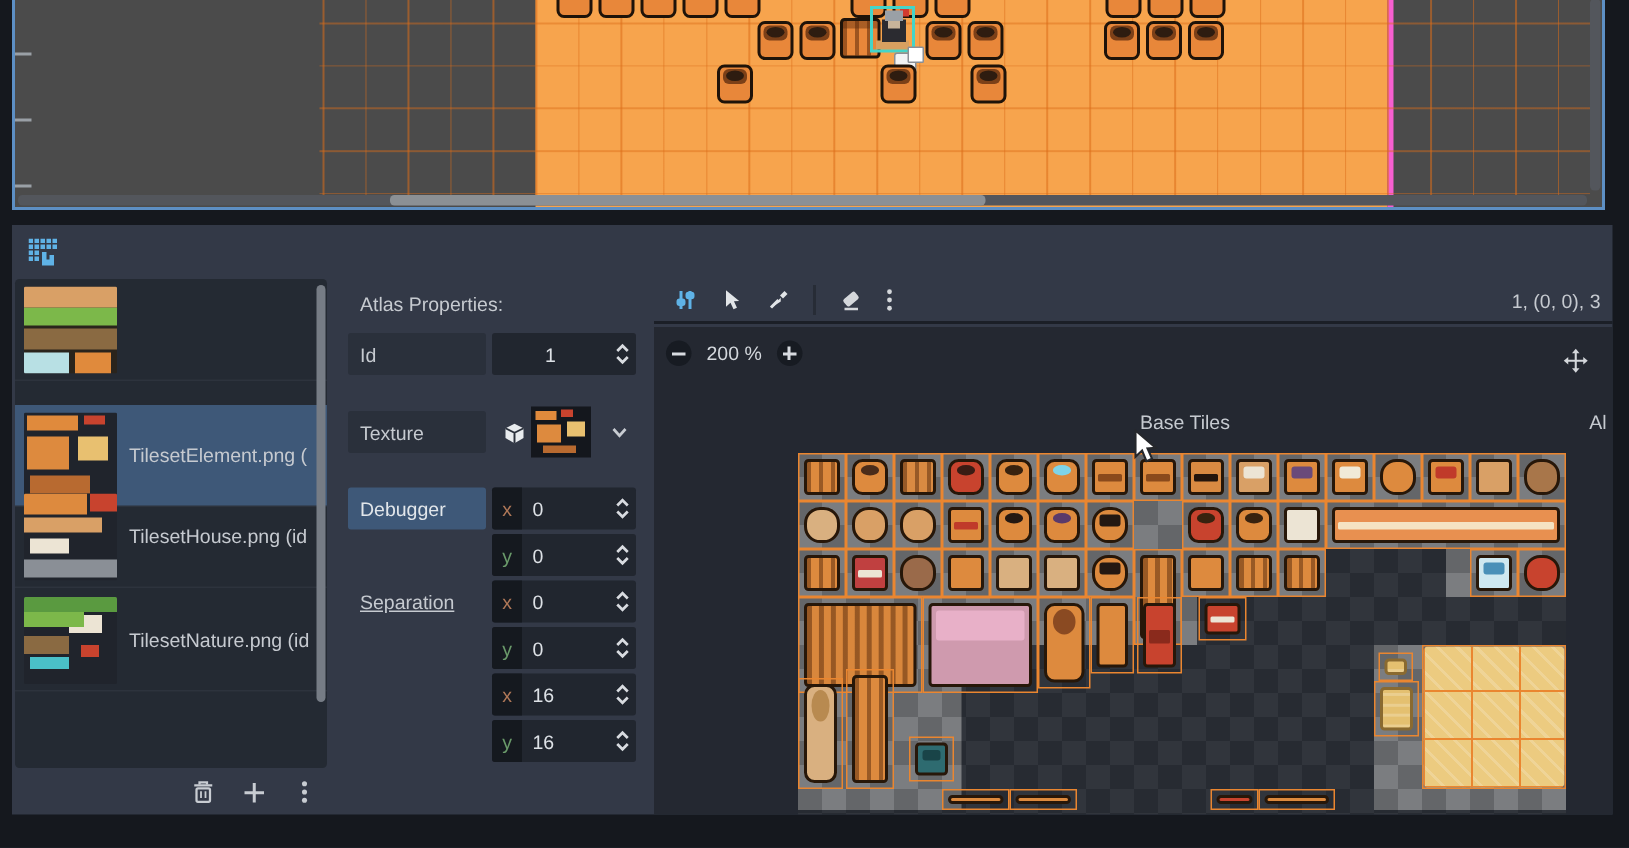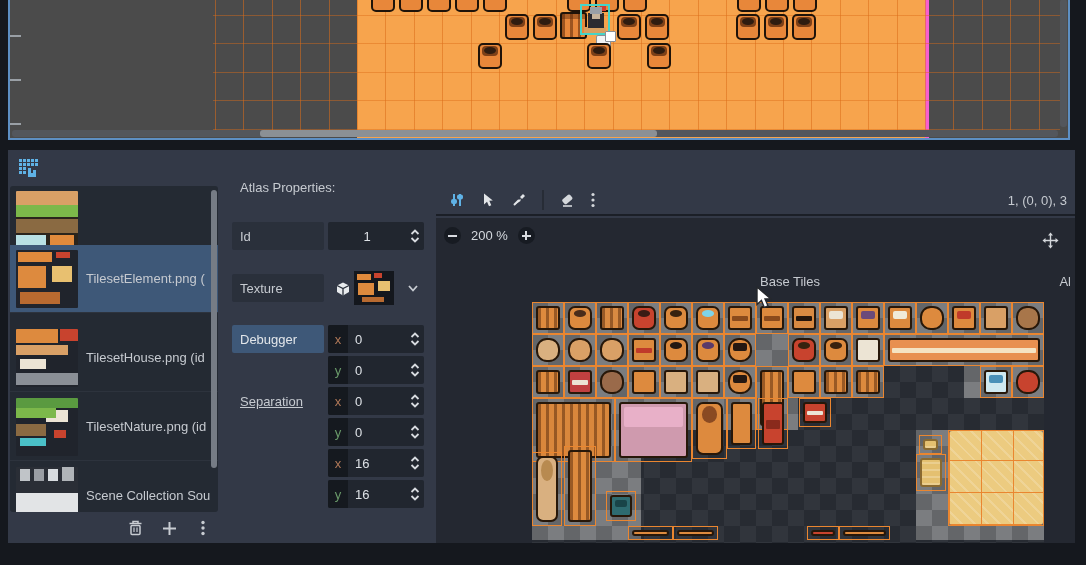--- a/index.html
+++ b/index.html
@@ -79,21 +79,21 @@
     linear-gradient(#9a9ea4,#9a9ea4) 18px 2px/10px 12px no-repeat,
     linear-gradient(#d8dce0,#d8dce0) 32px 2px/10px 12px no-repeat,
     linear-gradient(#b0b4b8,#b0b4b8) 46px 0/12px 14px no-repeat,
     linear-gradient(#e2e4e6,#e2e4e6) 0 26px/62px 32px no-repeat,#2a2e36;}
   .src-scroll{position:absolute;right:1px;top:4px;width:6px;height:278px;background:#767c85;border-radius:3px;}
   .src-actions{position:absolute;left:2px;top:366px;width:208px;height:24px;display:flex;justify-content:flex-end;align-items:center;gap:16px;padding-right:6px;}
   .abtn{display:flex;align-items:center;justify-content:center;width:18px;height:18px;cursor:pointer;}
 
   
   .props{position:absolute;left:222px;top:0;width:206px;height:100%;}
-  .props-title{position:absolute;left:10px;top:30px;color:#c6cad0;}
+  .props-title{position:absolute;left:10px;top:45px;color:#c6cad0;}
   .prow{position:absolute;left:0;width:100%;height:31px;}
   .lcell{position:absolute;left:2px;top:1px;width:92px;height:28px;background:#2a303b;border-radius:2px;
     color:#c6cad0;display:flex;align-items:center;padding:0 8px;white-space:nowrap;overflow:hidden;}
   .lcell.sel{background:#3e5878;color:#e2e6ea;}
   .lcell.bare{background:transparent;text-decoration:underline;}
   .field{position:absolute;left:98px;top:1px;width:96px;height:28px;background:#21262f;border-radius:2px;}
   .badge{position:absolute;left:0;top:0;width:20px;height:28px;background:#15191f;border-radius:2px 0 0 2px;
     display:flex;align-items:center;justify-content:center;}
   .bx{color:#b07858;}  .by{color:#6a9a6a;}
   .fval{position:absolute;left:27px;top:0;height:28px;display:flex;align-items:center;color:#dde1e6;}
@@ -221,35 +221,31 @@
             <rect x="4" y="12" width="3" height="3"></rect>
         <path d="M9 9 h3 v5 h2 v-3 h3 v7 h-8 z"></path>
           </g>
         </svg>
     </div>
 
     <div class="src-list">
       <div class="src-item" style="top:0">
         <div class="thumb th-floor"></div>
       </div>
-      <div class="src-item sel" style="top:59px">
+      <div class="src-item sel" style="top:84px">
         <div class="thumb th-element"></div>
         <div class="label">TilesetElement.png (</div>
       </div>
       <div class="src-item" style="top:138px">
         <div class="thumb th-house"></div>
         <div class="label">TilesetHouse.png (id</div>
       </div>
       <div class="src-item" style="top:207px">
         <div class="thumb th-nature"></div>
         <div class="label">TilesetNature.png (id</div>
-      </div>
-      <div class="src-item" style="top:276px">
-        <div class="thumb th-scene"></div>
-        <div class="label">Scene Collection Sou</div>
       </div>
       <div class="src-scroll"></div>
     </div>
 
     <div class="src-actions">
       <div class="abtn">
         <svg width="15" height="16" viewBox="0 0 15 16">
             <g stroke="#c8ccd2" stroke-width="1.5" fill="none">
           <path d="M1.5 3.5 H13.5"></path>
               <path d="M5 3 V1.5 H10 V3"></path>

